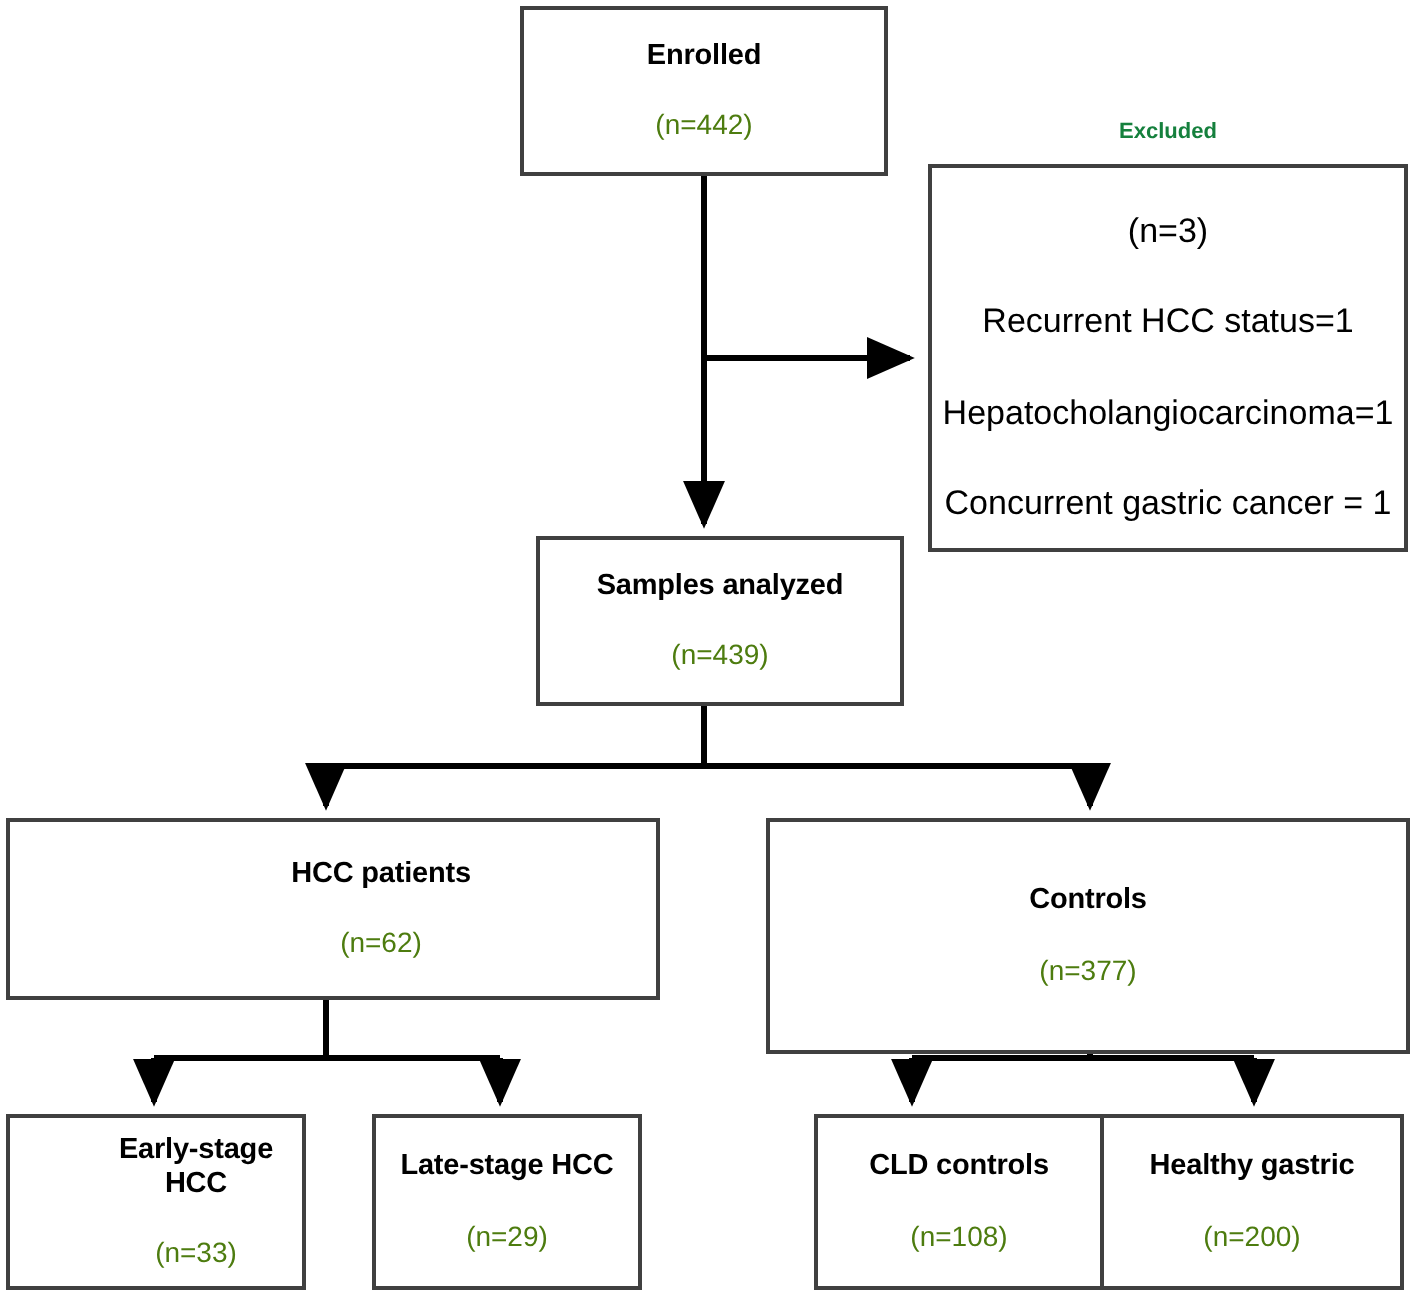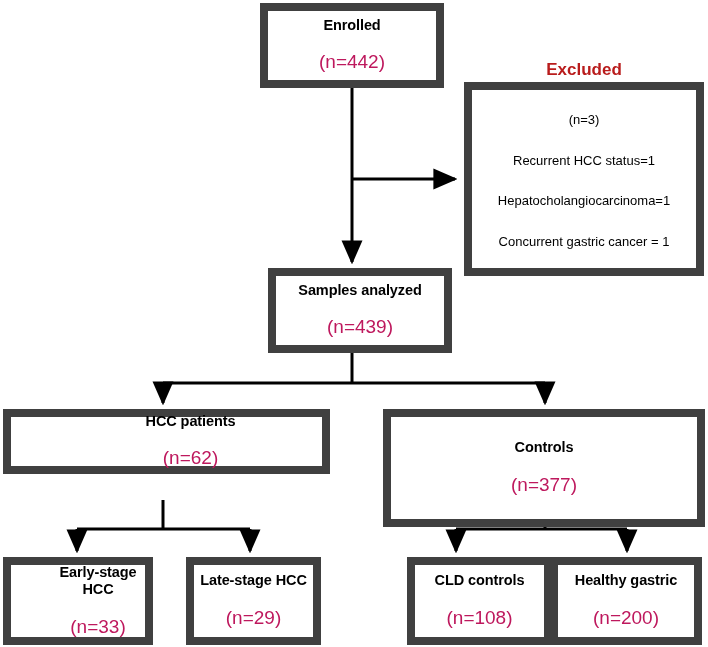--- a/index.html
+++ b/index.html
@@ -15,61 +15,61 @@
   #flow-root {
     position: relative;
     width: 708px;
     height: 647px;
     background: #ffffff;
     overflow: hidden;
   }
   .flow-box {
     position: absolute;
     box-sizing: border-box;
-    border: 8px solid #404040;
+    border: 2px solid #404040;
     background: #ffffff;
     display: flex;
     flex-direction: column;
     align-items: center;
     justify-content: center;
     text-align: center;
   }
   .box-title {
     font-weight: bold;
     font-size: 14.5px;
     color: #000000;
     line-height: 1.2;
     letter-spacing: -0.1px;
   }
   .box-count {
     font-weight: normal;
-    font-size: 19px;
-    color: #be185d;
+    font-size: 14px;
+    color: #4d7c0f;
     line-height: 1.2;
     margin-top: 17px;
   }
   .outside-title {
     position: absolute;
     font-weight: bold;
-    font-size: 17px;
-    color: #b91c1c;
+    font-size: 11px;
+    color: #15803d;
     text-align: center;
     line-height: 1.2;
   }
   .excl-lines {
     position: absolute;
     left: 0;
     right: 0;
     top: 22px;
     display: flex;
     flex-direction: column;
     align-items: center;
   }
   .excl-lines .excl-line {
-    font-size: 13px;
+    font-size: 17px;
     color: #000000;
     line-height: 1.2;
     margin-bottom: 25px;
     white-space: nowrap;
   }
   .excl-lines .excl-line:last-child {
     margin-bottom: 0;
   }
   #connectors {
     position: absolute;
@@ -136,21 +136,21 @@
       <div class="excl-line">Hepatocholangiocarcinoma=1</div>
       <div class="excl-line">Concurrent gastric cancer = 1</div>
     </div>
   </div>
 
   <div class="flow-box" style="left:268px; top:268px; width:184px; height:85px;">
     <div class="box-title">Samples analyzed</div>
     <div class="box-count">(n=439)</div>
   </div>
 
-  <div class="flow-box" style="left:3px; top:409px; width:327px; height:65px;padding-left:48px;">
+  <div class="flow-box" style="left:3px; top:409px; width:327px; height:91px;padding-left:48px;">
     <div class="box-title">HCC patients</div>
     <div class="box-count">(n=62)</div>
   </div>
 
   <div class="flow-box" style="left:383px; top:409px; width:322px; height:118px;">
     <div class="box-title">Controls</div>
     <div class="box-count">(n=377)</div>
   </div>
 
   <div class="flow-box" style="left:3px; top:557px; width:150px; height:88px;padding-left:40px;">

